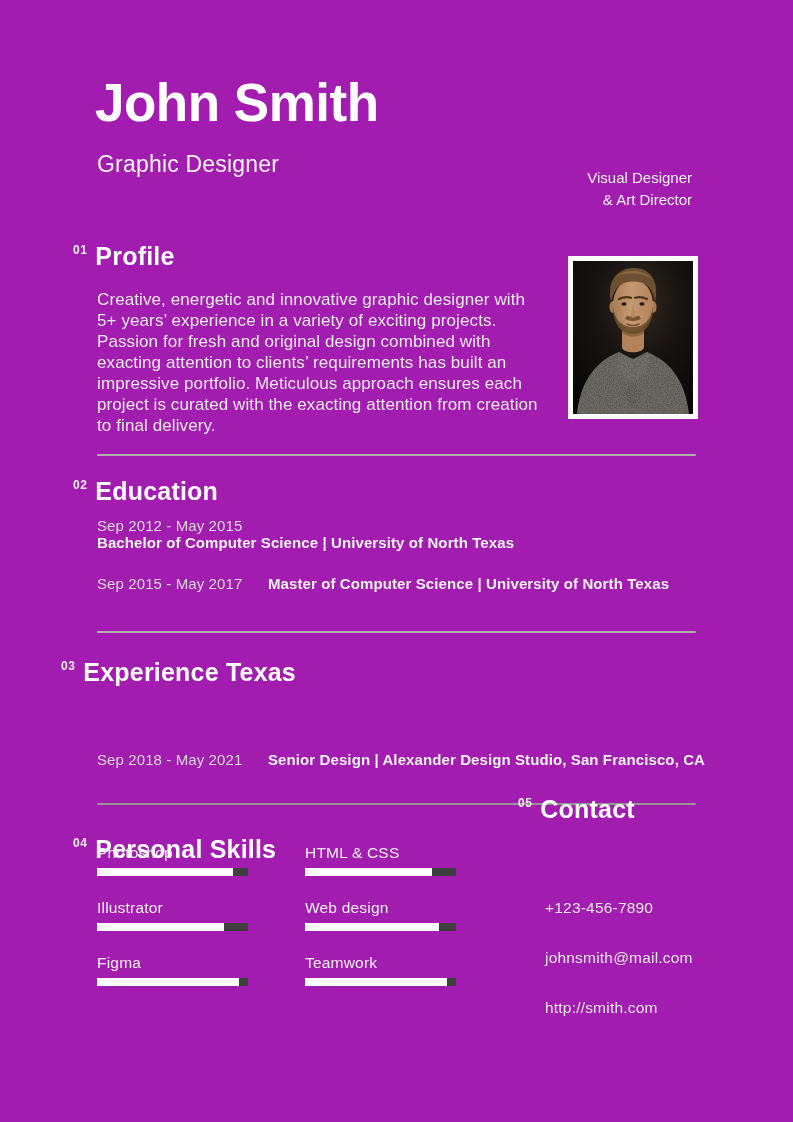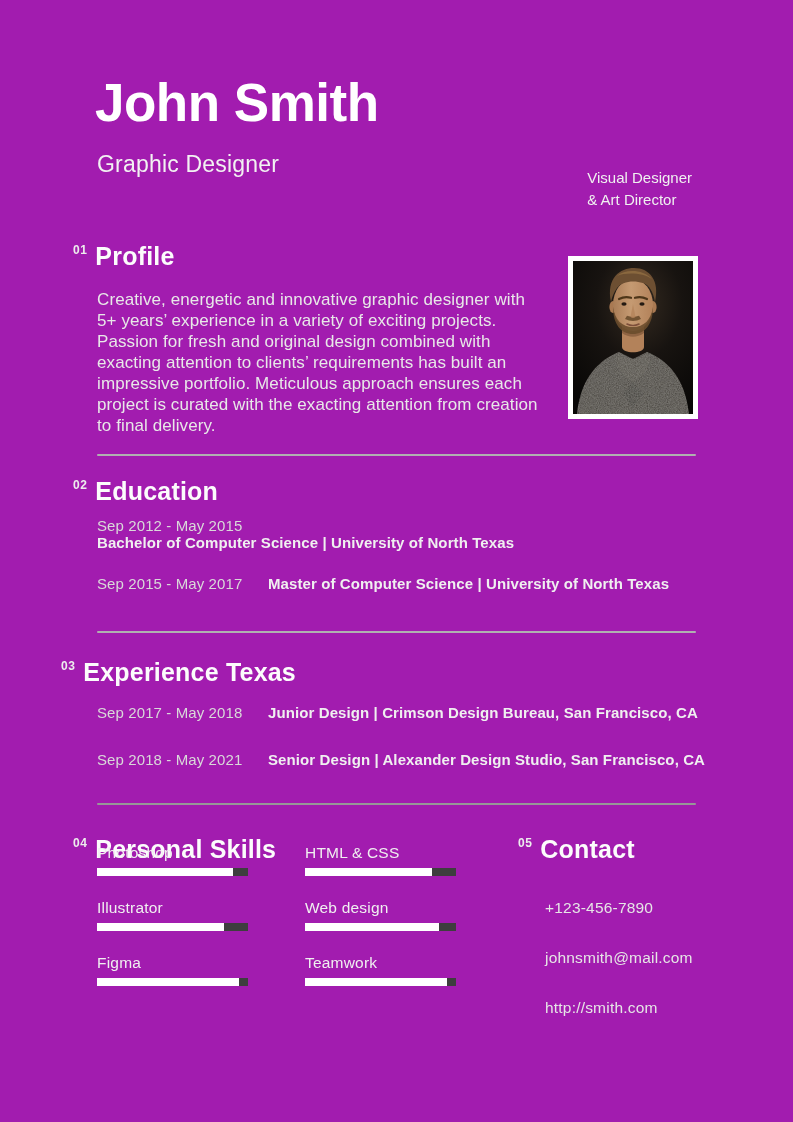--- a/index.html
+++ b/index.html
@@ -20,21 +20,21 @@
     left:95px; top:74px;
     font-size:53px; font-weight:700; letter-spacing:-0.5px;
     color:#ffffff; line-height:1.1;
   }
   .subtitle {
     left:97px; top:151px;
     font-size:23px; font-weight:400; color:#f2f2f2; letter-spacing:0.2px;
   }
   .role {
     right:101px; top:167px;
-    text-align:left; font-size:15px; font-weight:500;
+    text-align:right; font-size:15px; font-weight:500;
     line-height:21.5px; color:#f0f0f0;
   }
 
   
   .sec-head { display:flex; align-items:flex-start; }
   .sec-num {
     font-size:12px; font-weight:600; color:#ededed;
     margin-right:8px; position:relative; top:1px; letter-spacing:0.5px;
   }
   .sec-title {
@@ -167,24 +167,20 @@
     <span class="t-date">Sep 2015 - May 2017</span>
     <span class="t-desc">Master of Computer Science | University of North Texas</span>
   </div>
 
   <div class="abs rule" style="top:631px;"></div>
 
   <div class="abs sec-head" style="left:61px; top:658px;">
     <span class="sec-num">03</span>
     <h2 class="sec-title">Experience Texas</h2>
   </div>
-  <div class="abs t-row" style="top:704px;">
-    <span class="t-date">Sep 2017 - May 2018</span>
-    <span class="t-desc">Junior Design | Crimson Design Bureau, San Francisco, CA</span>
-  </div>
   <div class="abs t-row" style="top:751px;">
     <span class="t-date">Sep 2018 - May 2021</span>
     <span class="t-desc">Senior Design | Alexander Design Studio, San Francisco, CA</span>
   </div>
 
   <div class="abs rule dim" style="top:803px;"></div>
 
   <div class="abs sec-head" style="left:73px; top:835px;">
     <span class="sec-num">04</span>
     <h2 class="sec-title">Personal Skills</h2>
@@ -221,21 +217,21 @@
       </div>
     </div>
     <div>
       <div class="skill-label">Teamwork</div>
       <div class="bar-track">
         <div class="bar-fill" style="width: 94%;"></div>
       </div>
     </div>
   </div>
 
-  <div class="abs sec-head" style="left:518px; top:835px;">
+  <div class="abs sec-head" style="left:518px; top:795px;">
     <span class="sec-num">05</span>
     <h2 class="sec-title">Contact</h2>
   </div>
   <div class="abs contact-item" style="top:899px;">+123-456-7890</div>
   <div class="abs contact-item link" style="top:949px;">johnsmith@mail.com</div>
   <div class="abs contact-item link" style="top:999px;">http://smith.com</div>
 
 </div>
 
 </body></html>

